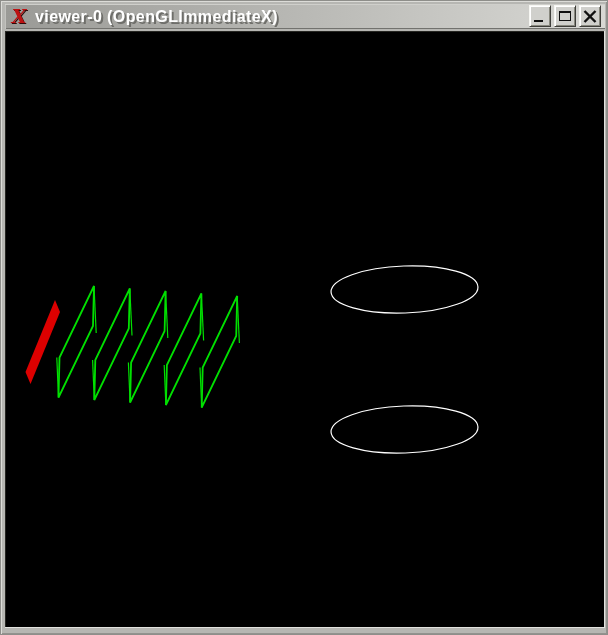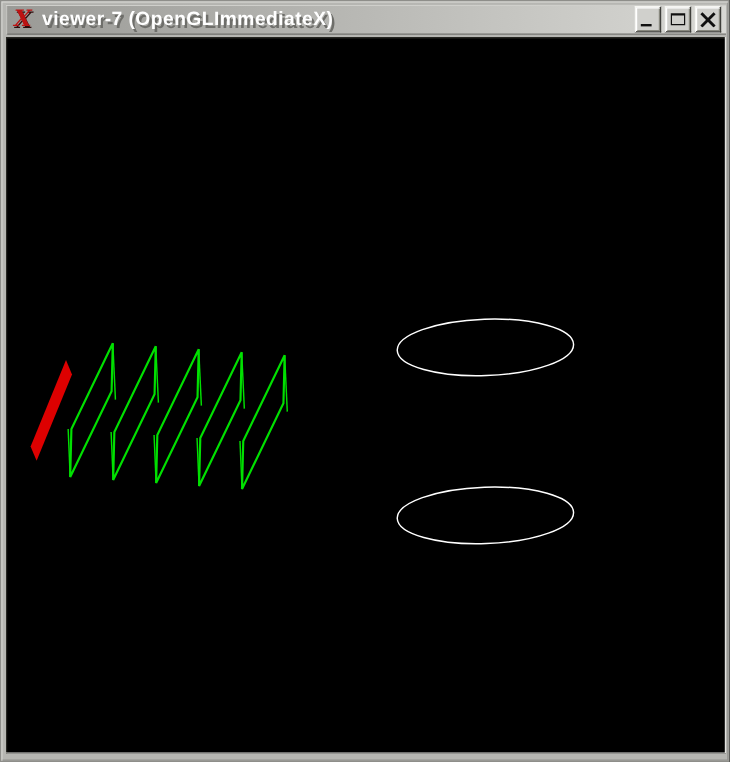--- a/index.html
+++ b/index.html
@@ -58,21 +58,21 @@
   }
   .viewport svg{position:absolute;left:0;top:0;}
 </style>
 </head>
 <body>
 
 <div class="window">
 
   <div class="titlebar">
     <div class="app-icon">X</div>
-    <div class="title-text">viewer-7 (OpenGLImmediateX)</div>
+    <div class="title-text">viewer-0 (OpenGLImmediateX)</div>
 
     <div class="controls">
       <button class="wbtn">
         <span class="glyph-min"></span>
       </button>
       <button class="wbtn">
         <span class="glyph-max"></span>
       </button>
       <button class="wbtn">
         <svg class="glyph-close" width="14" height="13" viewBox="0 0 14 13">

